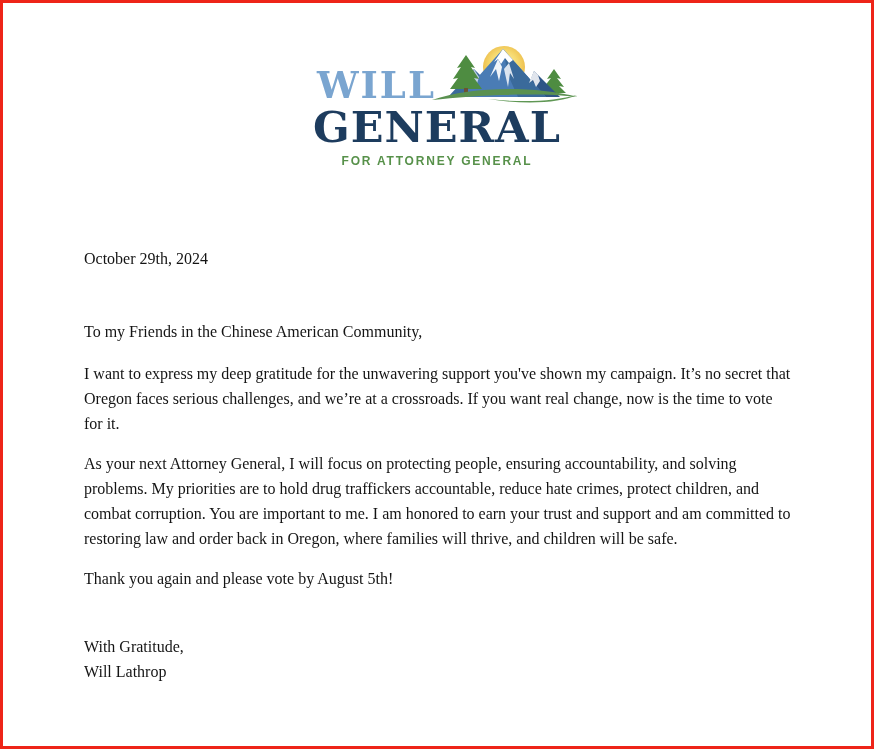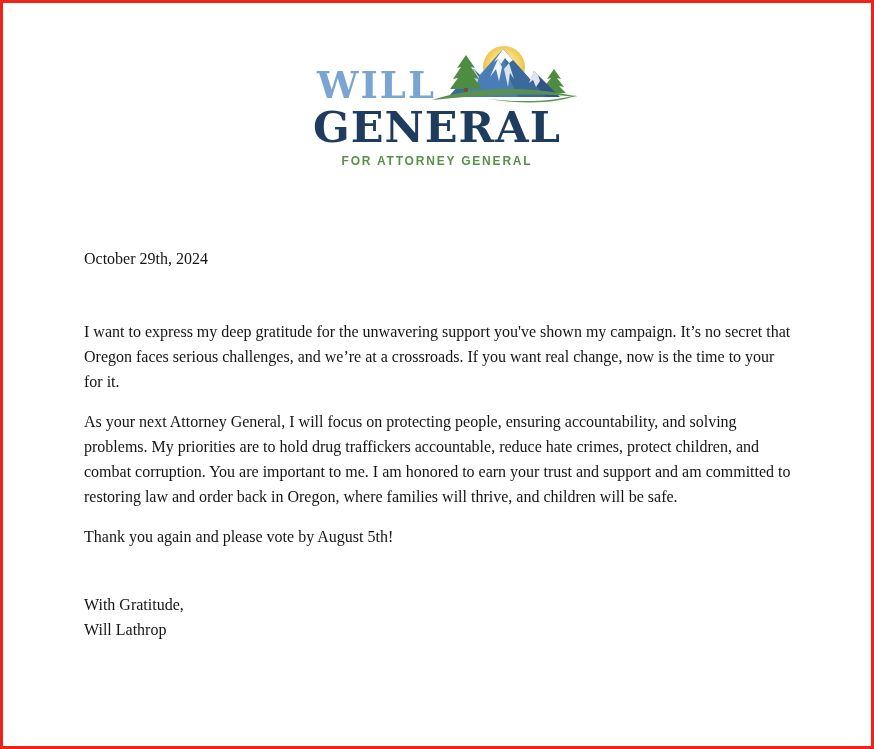--- a/index.html
+++ b/index.html
@@ -126,20 +126,21 @@
           <path d="M58,56 C95,60 125,58 147,52 C130,60 95,62 58,56 Z" fill="#4e8c41" opacity="0.9"></path>
         </g>
       </svg>
     </div>
     <div class="logo-lathrop">GENERAL</div>
     <div class="logo-tagline">FOR ATTORNEY GENERAL</div>
   </div>
 
   <div class="letter">
     <p class="date-line">October 29th, 2024</p>
-    <p class="para">I want to express my deep gratitude for the unwavering support you've shown my campaign. It’s no secret that Oregon faces serious challenges, and we’re at a crossroads. If you want real change, now is the time to your for it.</p>
+    <p class="salutation">To my Friends in the Chinese American Community,</p>
+    <p class="para">I want to express my deep gratitude for the unwavering support you've shown my campaign. It’s no secret that Oregon faces serious challenges, and we’re at a crossroads. If you want real change, now is the time to vote for it.</p>
     <p class="para">As your next Attorney General, I will focus on protecting people, ensuring accountability, and solving problems. My priorities are to hold drug traffickers accountable, reduce hate crimes, protect children, and combat corruption. You are important to me. I am honored to earn your trust and support and am committed to restoring law and order back in Oregon, where families will thrive, and children will be safe.</p>
     <p class="thanks">Thank you again and please vote by August 5th!</p>
     <p class="closing-line">With Gratitude,</p>
     <p class="closing-line">Will Lathrop</p>
   </div>
 
 </div>
 
 </body></html>

